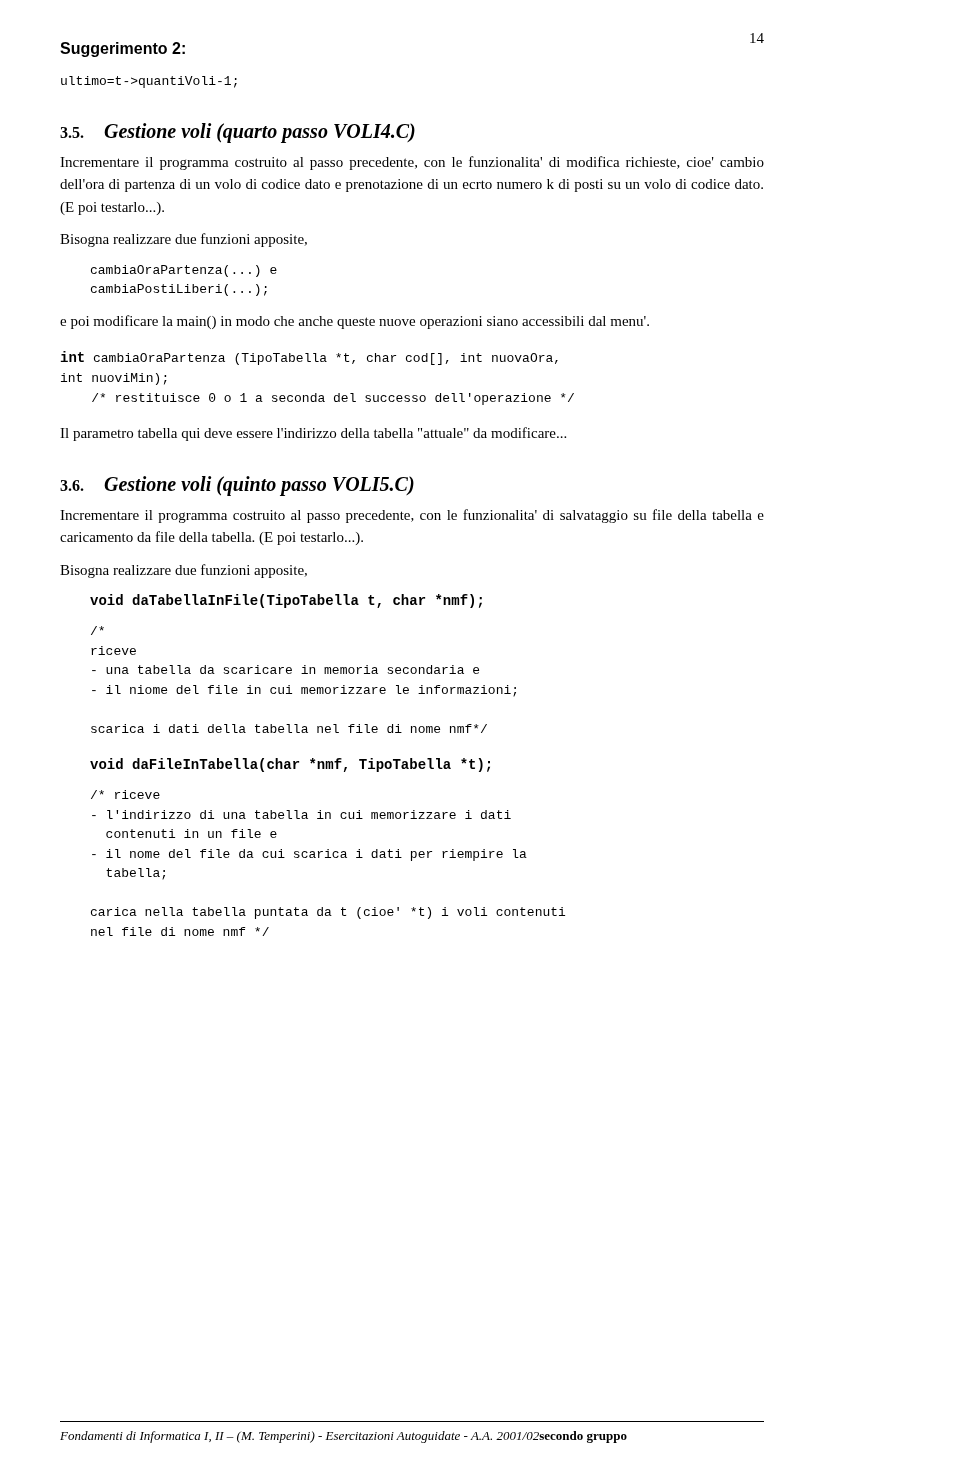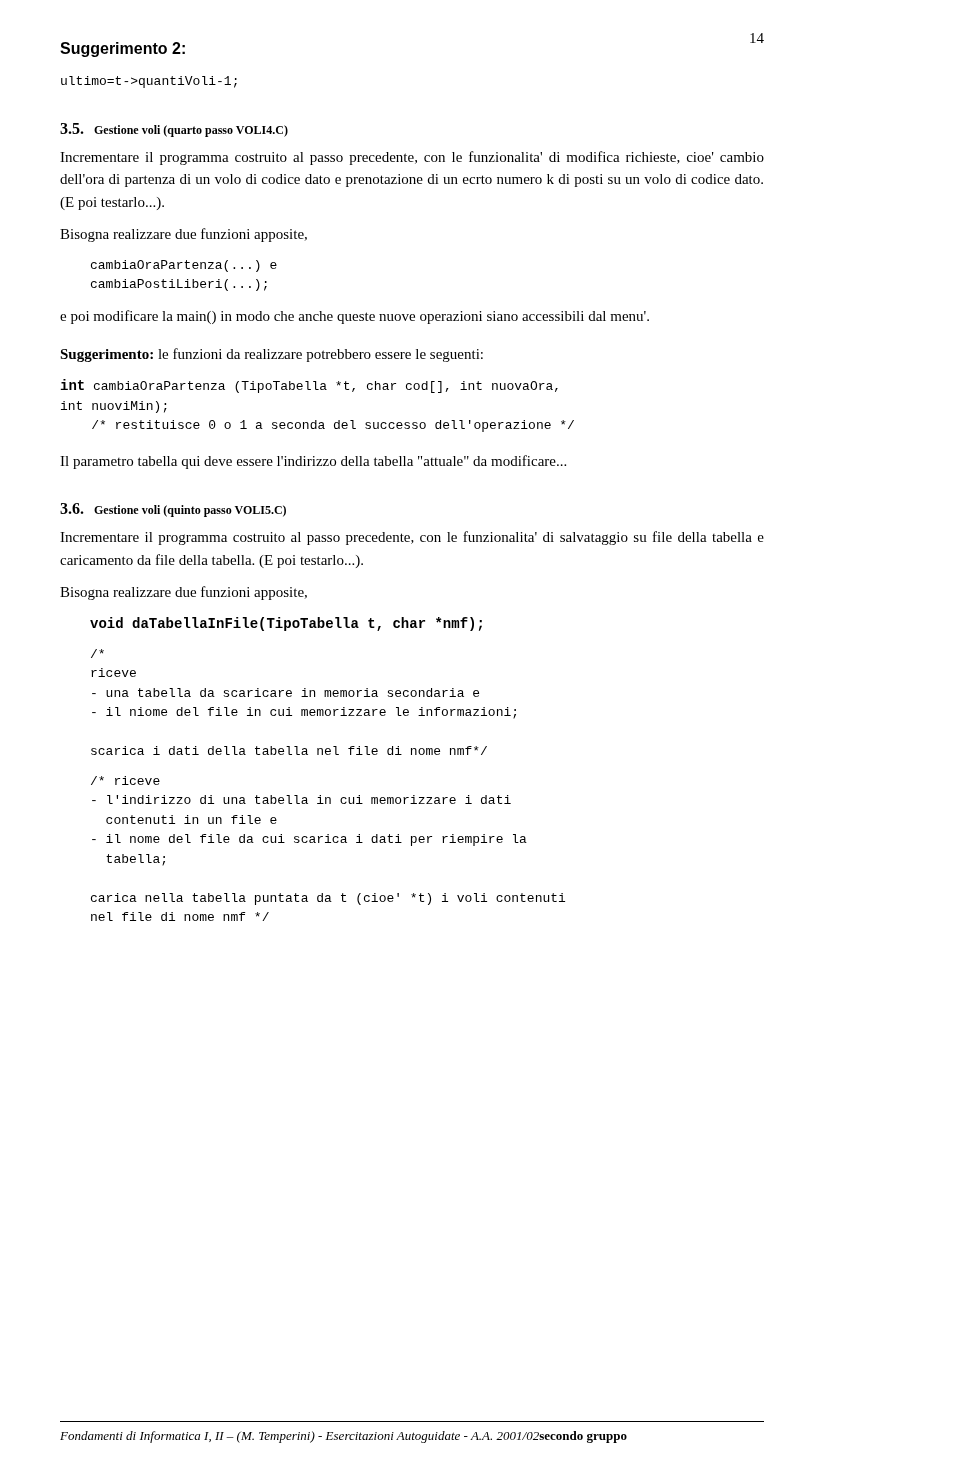--- a/index.html
+++ b/index.html
@@ -80,31 +80,32 @@
       font-style: italic;
       font-size: 13px;
     }
     .footer-right {
       font-weight: bold;
       font-size: 13px;
     }
     .section-number-title {
       display: flex;
       align-items: baseline;
-      gap: 10px;
+      gap: 20px;
       margin-top: 28px;
       margin-bottom: 8px;
     }
     .section-number {
       font-size: 16px;
       font-weight: bold;
     }
     .section-title-italic {
-      font-size: 12px;
+      font-size: 20px;
       font-weight: bold;
+      font-style: italic;
     }
     .suggerimento-block {
       margin: 14px 0;
     }
     .spacing-top {
       margin-top: 16px;
     }
   </style>
 </head>
 <body>
@@ -126,24 +127,20 @@
   <p>Incrementare il programma costruito al passo precedente, con le funzionalita' di modifica richieste, cioe' cambio dell'ora di partenza di un volo di codice dato e prenotazione di un ecrto numero k di posti su un volo di codice dato. (E poi testarlo...).</p>
 
   <p>Bisogna realizzare due funzioni apposite,</p>
 
   <div class="code-block-indented">cambiaOraPartenza(...) e
 cambiaPostiLiberi(...);</div>
 
   <p>e poi modificare la main() in modo che anche queste nuove operazioni siano accessibili dal menu'.</p>
 
   <div class="suggerimento-block spacing-top">
-    <p>
-      <span class="suggerimento-label">Suggerimento:</span>
-      <span> <span>le funzioni da realizzare potrebbero essere le seguenti:</span></span>
-    </p>
 
     <div class="code-block"><span class="bold-code">int</span><span> cambiaOraPartenza (TipoTabella *t, char cod[], int nuovaOra,
 int nuoviMin);
     /* restituisce 0 o 1 a seconda del successo dell'operazione */</span></div>
 
   </div>
 
   <p>Il parametro tabella qui deve essere l'indirizzo della tabella "attuale" da modificare...</p>
 
   <div class="section-number-title">
@@ -156,20 +153,21 @@
   <p>Bisogna realizzare due funzioni apposite,</p>
 
   <div class="code-block-indented"><span class="bold-code">void daTabellaInFile(TipoTabella t, char *nmf);</span></div>
   <div class="code-block-indented">/*
 riceve
 - una tabella da scaricare in memoria secondaria e
 - il niome del file in cui memorizzare le informazioni;
 
 scarica i dati della tabella nel file di nome nmf*/</div>
 
+  <div class="code-block-indented spacing-top"><span class="bold-code">void daFileInTabella(char *nmf, TipoTabella *t);</span></div>
   <div class="code-block-indented">/* riceve
 - l'indirizzo di una tabella in cui memorizzare i dati
   contenuti in un file e
 - il nome del file da cui scarica i dati per riempire la
   tabella;
 
 carica nella tabella puntata da t (cioe' *t) i voli contenuti
 nel file di nome nmf */</div>
 
   <div class="footer">

